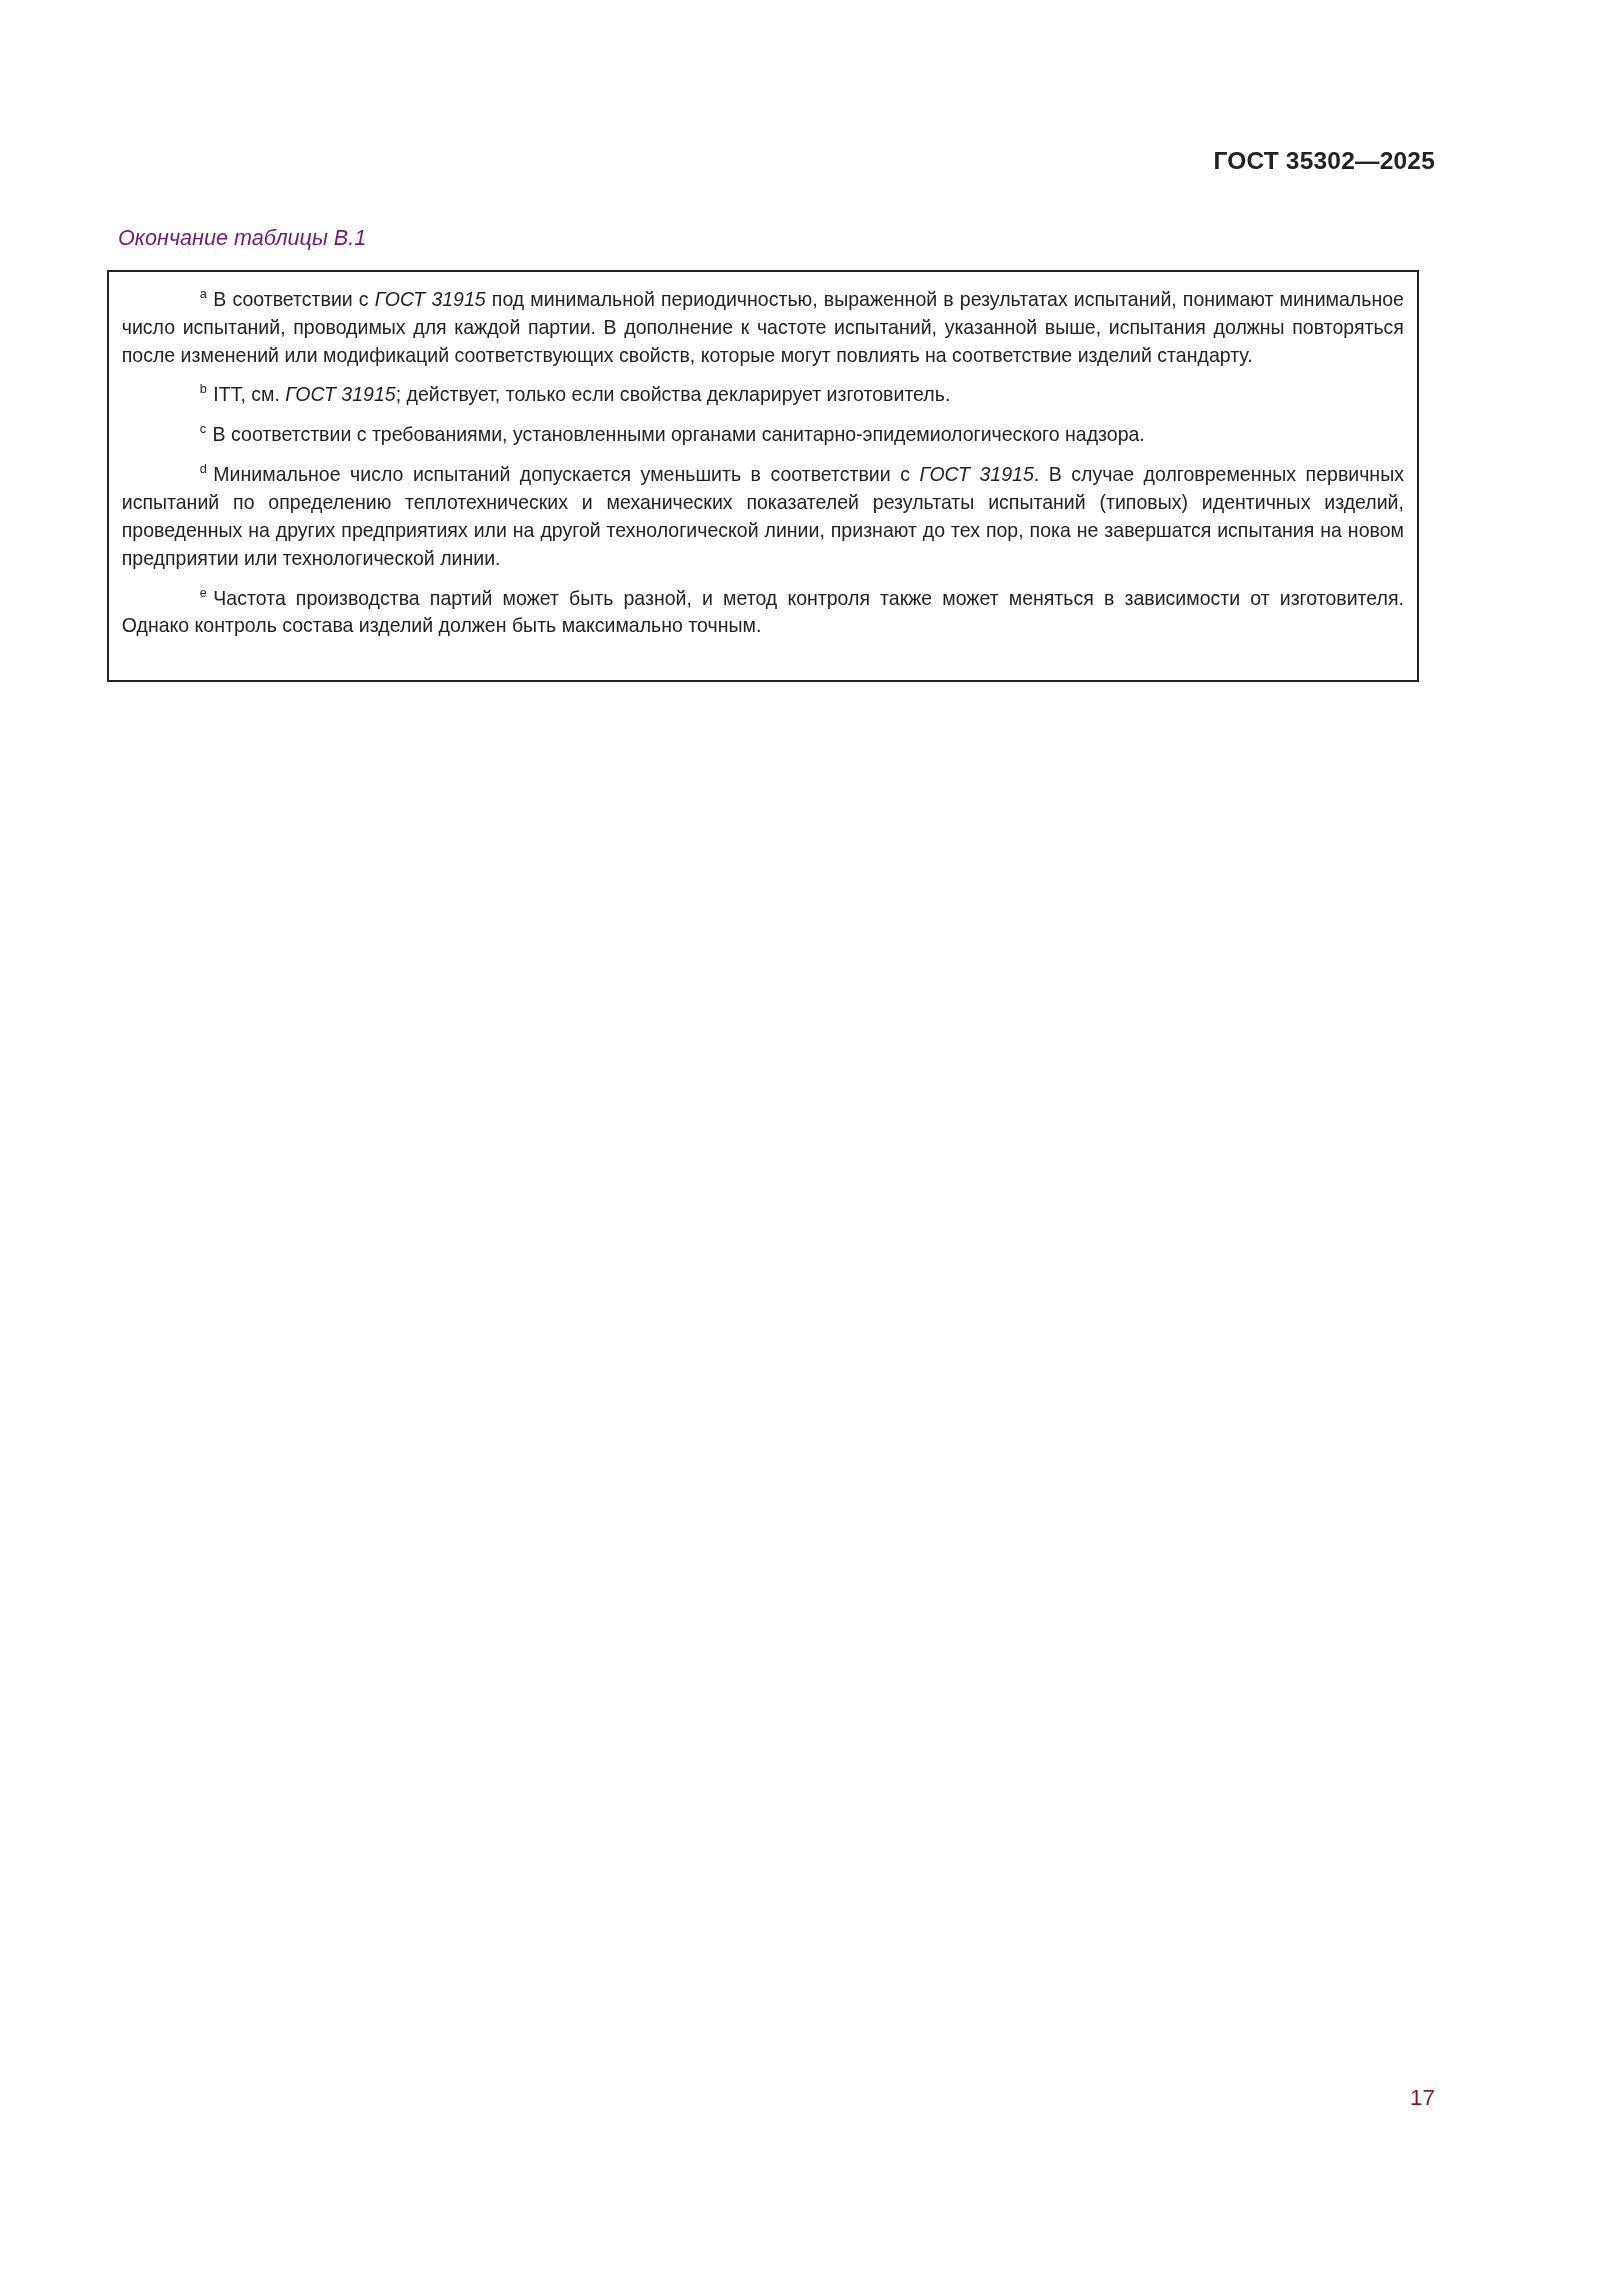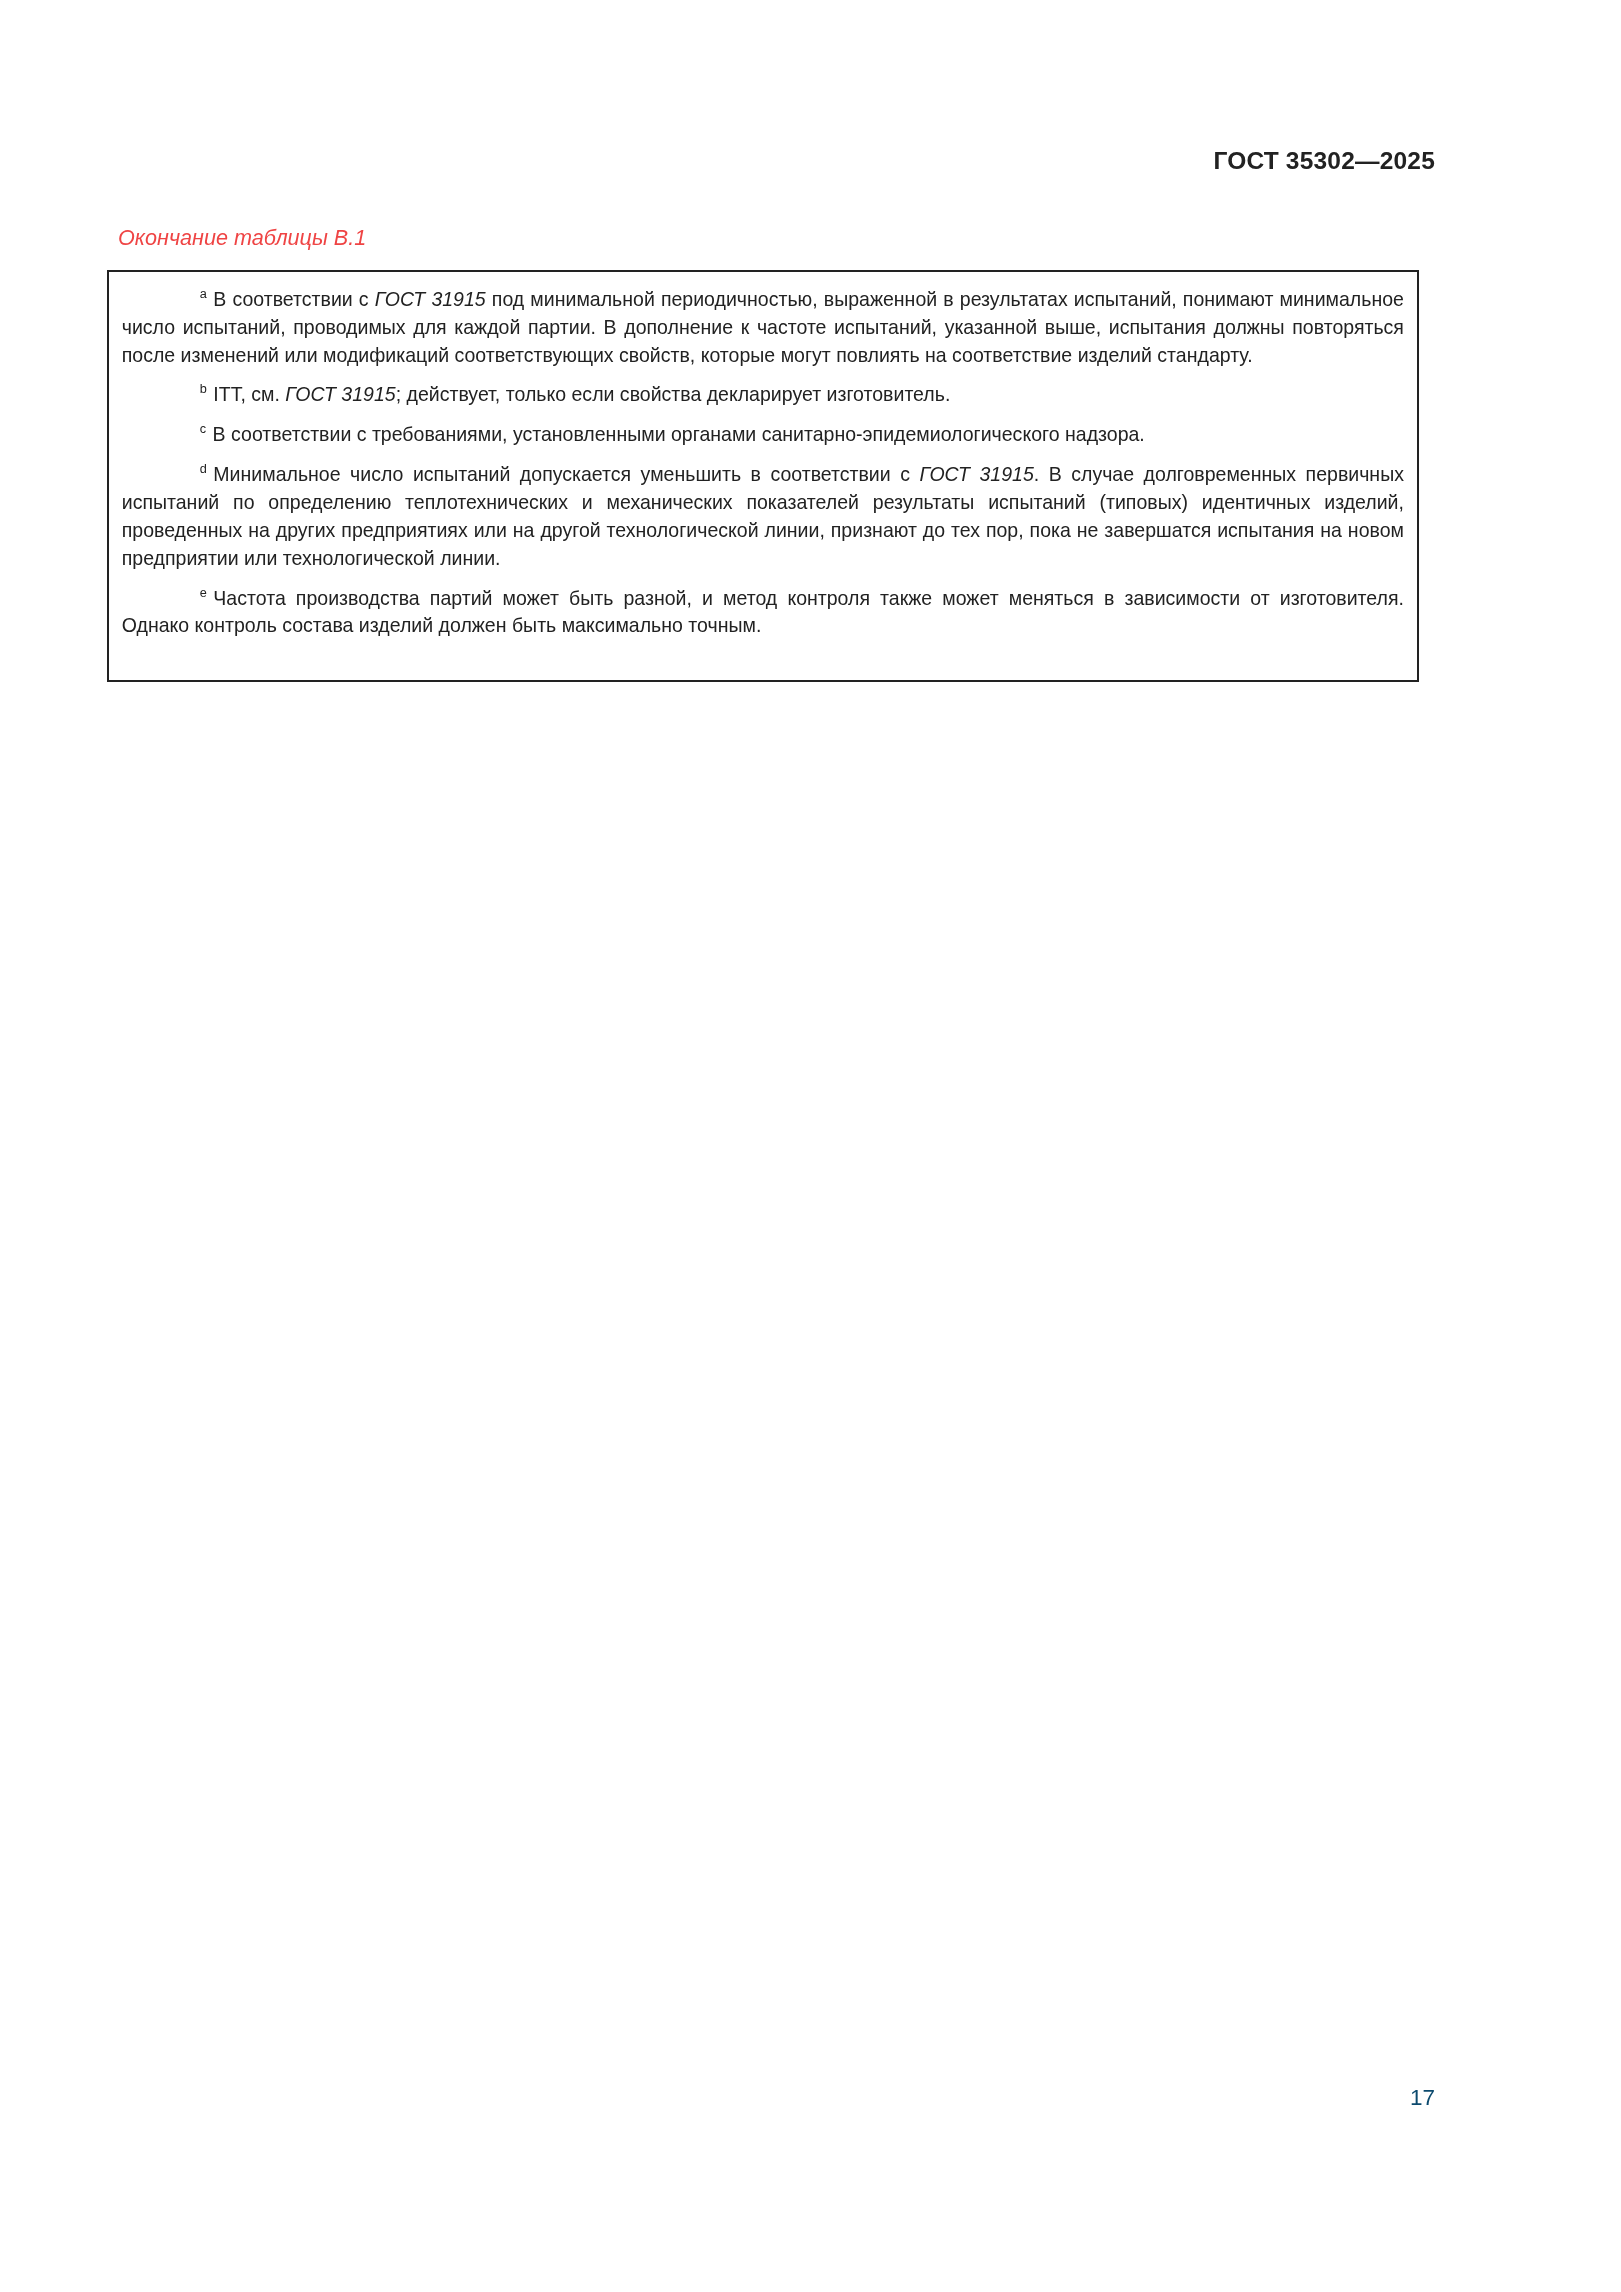--- a/index.html
+++ b/index.html
@@ -24,21 +24,21 @@
       letter-spacing: 0.2px;
       color: #222;
       text-align: right;
     }
     .table-caption {
       position: absolute;
       top: 225px;
       left: 118px;
       font-style: italic;
       font-size: 21.6px;
-      color: #ef4444;
+      color: #701a75;
     }
     .notes-box {
       position: absolute;
       left: 107px;
       top: 270px;
       width: 1308px;
       height: 408px;
       border: 2.5px solid #222;
       box-sizing: content-box;
     }
@@ -64,21 +64,21 @@
       margin-right: 6.9px;
       display: inline-block;
       text-indent: 0;
     }
     .note .ref { font-style: italic; }
     .page-number {
       position: absolute;
       top: 2085px;
       right: 186px;
       font-size: 22.5px;
-      color: #0c4a6e;
+      color: #7f1d1d;
     }
   </style>
 </head>
 <body>
 
 <div class="doc-header">ГОСТ 35302—2025</div>
 
 <div class="table-caption">Окончание таблицы В.1</div>
 
 <div class="notes-box">

